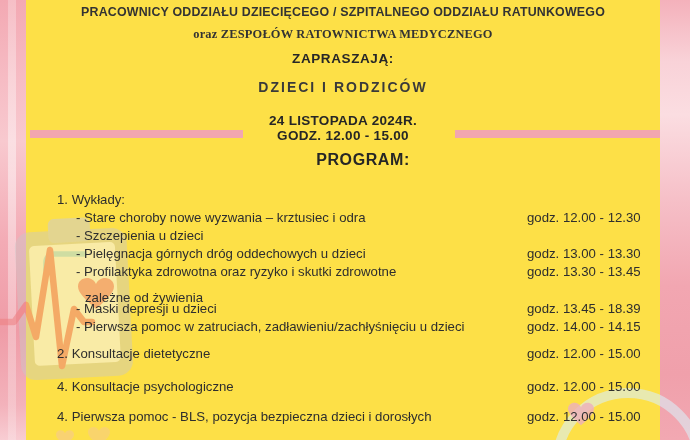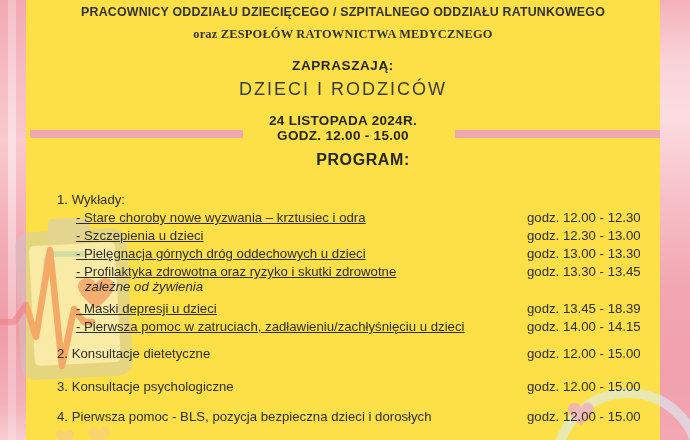--- a/index.html
+++ b/index.html
@@ -27,33 +27,33 @@
     background:linear-gradient(180deg,#f4b1bb 0%,#f9d2d8 14%,#fbdde1 26%,#f6c0c8 45%,#f2a6b1 65%,#f0a0ab 85%,#f2a8b2 100%);
   }
   
   .bar{position:absolute;top:130px;height:8px;background:#f2a6b0;z-index:1;}
   .bar-left{left:30px;width:213px;}
   .bar-right{left:455px;width:205px;}
   
   .c{position:absolute;left:26px;width:634px;text-align:center;z-index:5;}
   .h-line{top:5px;font-size:12.4px;font-weight:600;letter-spacing:.2px;color:#333;}
   .h-line2{top:27px;font-family:Liberation Serif, serif;}
-  .invite-label{top:58px;font-size:13.5px;font-weight:800;letter-spacing:.6px;color:#272727;}
-  .invite-audience{top:79px;font-size:18px;font-weight:400;letter-spacing:2px;color:#3a3a3a;}
+  .invite-label{top:51px;font-size:13.5px;font-weight:800;letter-spacing:.6px;color:#272727;}
+  .invite-audience{top:79px;font-size:14px;font-weight:700;letter-spacing:2px;color:#3a3a3a;}
   .date-line{top:113px;font-size:13.5px;font-weight:800;letter-spacing:.3px;color:#262626;}
   .time-line{top:128px;font-size:13.5px;font-weight:800;letter-spacing:.3px;color:#262626;}
   .program-title{top:151px;font-size:16px;font-weight:800;letter-spacing:.6px;color:#262626;padding-left:20px;}
   
   .program{position:absolute;left:57px;top:186px;width:585px;z-index:5;font-size:13.2px;}
   .row{position:absolute;left:0;width:100%;white-space:nowrap;}
   .row .time{position:absolute;left:470px;top:0;}
-  .sub{padding-left:19px;text-decoration:underline;}
+  .sub{padding-left:19px;}
   .sub2{padding-left:28px;}
   .r-head{top:6px;}
-  .r1{top:24px;}.r2{top:42px;}.r3{top:60px;}.r4{top:78px;}.r4b{top:93px;font-style:italic;}
+  .r1{top:24px;}.r2{top:42px;}.r3{top:60px;}.r4{top:78px;}.r4b{top:104px;}
   .r5{top:115px;}.r6{top:133px;}
   .r7{top:160px;}.r8{top:193px;}.r9{top:223px;}
   
   .clipboard-mark{position:absolute;left:-6px;top:206px;z-index:2;opacity:.55;}
   .circle-deco{
     position:absolute;left:552px;top:388px;width:132px;height:132px;
     border:10px solid #dbeef7;border-radius:50%;opacity:.6;z-index:1;background:transparent;
   }
   .heart{position:absolute;z-index:1;}
   .heart-br{left:568px;top:402px;opacity:.8;}
@@ -106,21 +106,20 @@
   <div class="program">
 
     <div class="row r-head">1. Wykłady:</div>
 
     <div class="row r1">
       <span class="sub">- Stare choroby nowe wyzwania – krztusiec i odra</span>
       <span class="time">godz. 12.00 - 12.30</span>
     </div>
     <div class="row r2">
       <span class="sub">- Szczepienia u dzieci</span>
-      <span class="time">godz. 12.30 - 13.00</span>
     </div>
     <div class="row r3">
       <span class="sub">- Pielęgnacja górnych dróg oddechowych u dzieci</span>
       <span class="time">godz. 13.00 - 13.30</span>
     </div>
     <div class="row r4">
       <span class="sub">- Profilaktyka zdrowotna oraz ryzyko i skutki zdrowotne</span>
       <span class="time">godz. 13.30 - 13.45</span>
     </div>
     <div class="row r4b">
@@ -133,21 +132,21 @@
     <div class="row r6">
       <span class="sub">- Pierwsza pomoc w zatruciach, zadławieniu/zachłyśnięciu u dzieci</span>
       <span class="time">godz. 14.00 - 14.15</span>
     </div>
 
     <div class="row r7">
       <span>2. Konsultacje dietetyczne</span>
       <span class="time">godz. 12.00 - 15.00</span>
     </div>
     <div class="row r8">
-      <span>3. Konsultacje psychologiczne</span>
+      <span>4. Konsultacje psychologiczne</span>
       <span class="time">godz. 12.00 - 15.00</span>
     </div>
     <div class="row r9">
       <span>4. Pierwsza pomoc - BLS, pozycja bezpieczna dzieci i dorosłych</span>
       <span class="time">godz. 12.00 - 15.00</span>
     </div>
 
   </div>
 </div>
 

